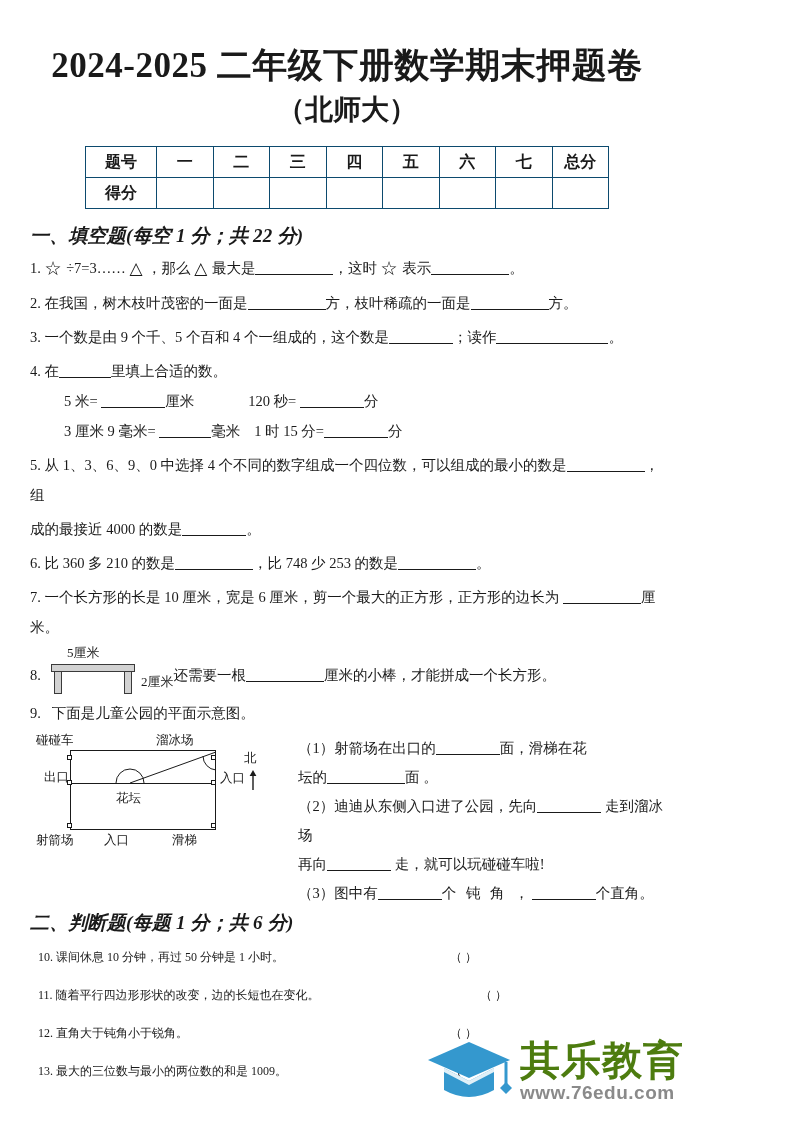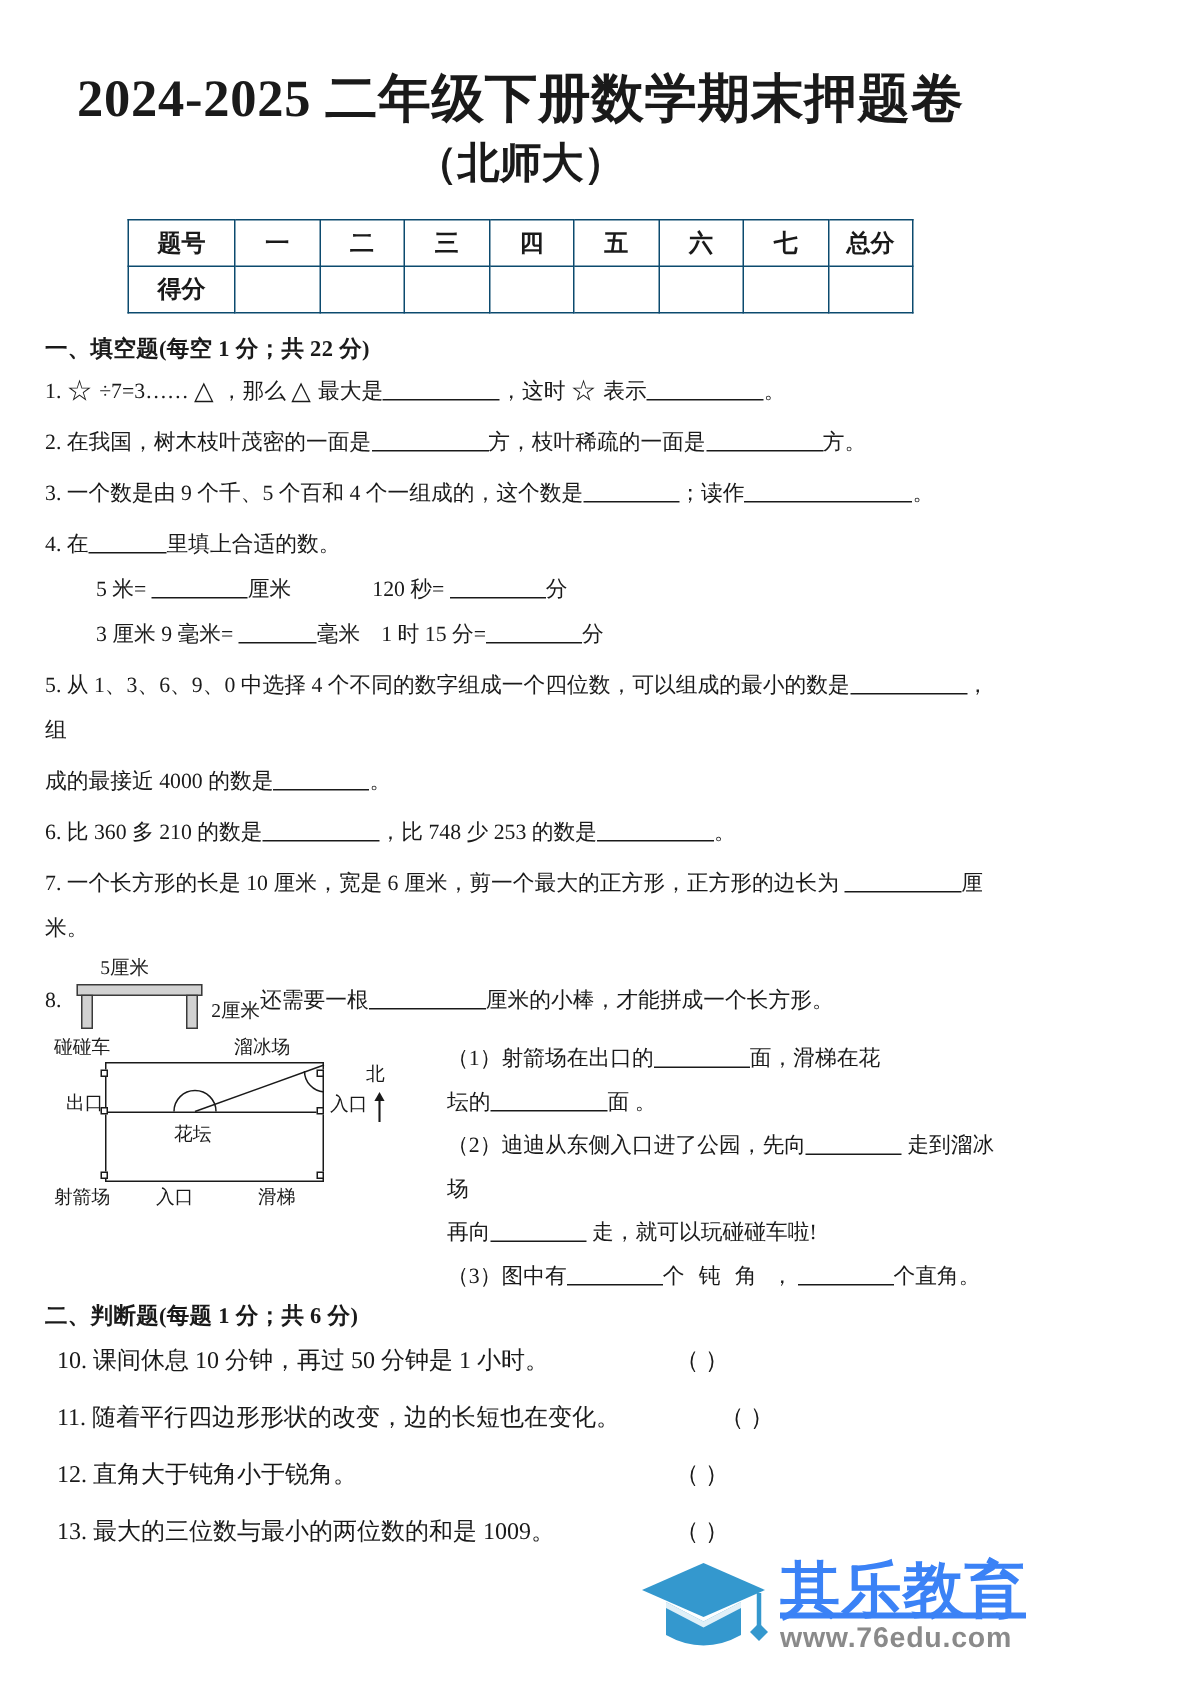--- a/index.html
+++ b/index.html
@@ -64,25 +64,26 @@
     font-family: "Liberation Serif", "DejaVu Serif", serif;
   }
   table.score-table td.hdr-col { width: 68px; }
 
   
   .content {
     padding: 0 26px 0 30px;
     box-sizing: border-box;
   }
   .section-head {
-    font-size: 15px;
+    font-size: 19px;
     font-weight: bold;
     margin-top: 14px;
     margin-bottom: 2px;
     letter-spacing: 0.2px;
+    font-style: italic;
   }
   .q {
     font-size: 14.5px;
     line-height: 30px;
     margin-top: 4px;
     position: relative;
   }
   .blank {
     display: inline-block;
     border-bottom: 1px solid #1a1a1a;
@@ -218,21 +219,21 @@
     line-height: 29px;
     padding-left: 12px;
     padding-top: 2px;
   }
   .map-q p { margin: 0; }
   .map-q .sp { letter-spacing: 3px; }
 
   
   .jsec { position: relative; }
   .jq {
-    font-size: 16px;
+    font-size: 12px;
     line-height: 38px;
     position: relative;
     padding-left: 8px;
   }
   .jq .brk {
     position: absolute;
     left: 420px;
     letter-spacing: 0px;
   }
   .jq .brk.wide { left: 450px; }
@@ -363,20 +364,24 @@
       <span class="stick-fig">
         <span class="lbl-top">5厘米</span>
         <span class="bar-h"></span>
         <span class="leg leg-l"></span>
         <span class="leg leg-r"></span>
       </span>
       <span class="q8-side">2厘米</span>
       <span class="q8-tail"><span>还需要一根</span><span class="blank b-l"></span><span>厘米的小棒，才能拼成一个长方形。</span></span>
     </div>
 
+    <div class="q">
+      <span>9.</span>
+      &nbsp;&nbsp;<span>下面是儿童公园的平面示意图。</span>
+    </div>
 
     <div class="map-block">
 
       <div class="map-fig">
         <div class="rect"></div>
         <div class="divider"></div>
         <svg class="diag" viewBox="0 0 147 81">
           <line x1="60" y1="33" x2="146" y2="2" stroke="#1a1a1a" stroke-width="1"></line>
           <path d="M 46 33 A 14 14 0 0 1 74 33" fill="none" stroke="#1a1a1a" stroke-width="1"></path>
           <path d="M 146 20 A 14 14 0 0 1 133 6" fill="none" stroke="#1a1a1a" stroke-width="1"></path>
@@ -440,18 +445,18 @@
 
   <div class="logo">
     <svg class="logo-cap" viewBox="0 0 86 66">
       <polygon points="43,4 84,22 43,40 2,22" fill="#3498ce"></polygon>
       <path d="M18 30 L18 52 Q43 66 68 52 L68 30 L43 43 Z" fill="#3498ce"></path>
       <path d="M18 30 L43 43 L68 30 L68 34 L43 47 L18 34 Z" fill="#ffffff" opacity="0.85"></path>
       <line x1="80" y1="24" x2="80" y2="48" stroke="#3498ce" stroke-width="3"></line>
       <polygon points="80,44 86,50 80,56 74,50" fill="#3498ce"></polygon>
     </svg>
     <div class="logo-text">
-      <div class="logo-cn" style="color: #3b82f6; text-decoration: underline;">其乐教育</div>
+      <div class="logo-cn" style="color: #4d7c0f;">其乐教育</div>
       <div class="logo-url" style="color: rgb(138, 138, 138);">www.76edu.com</div>
     </div>
   </div>
 
 </div>
 
 </body></html>

